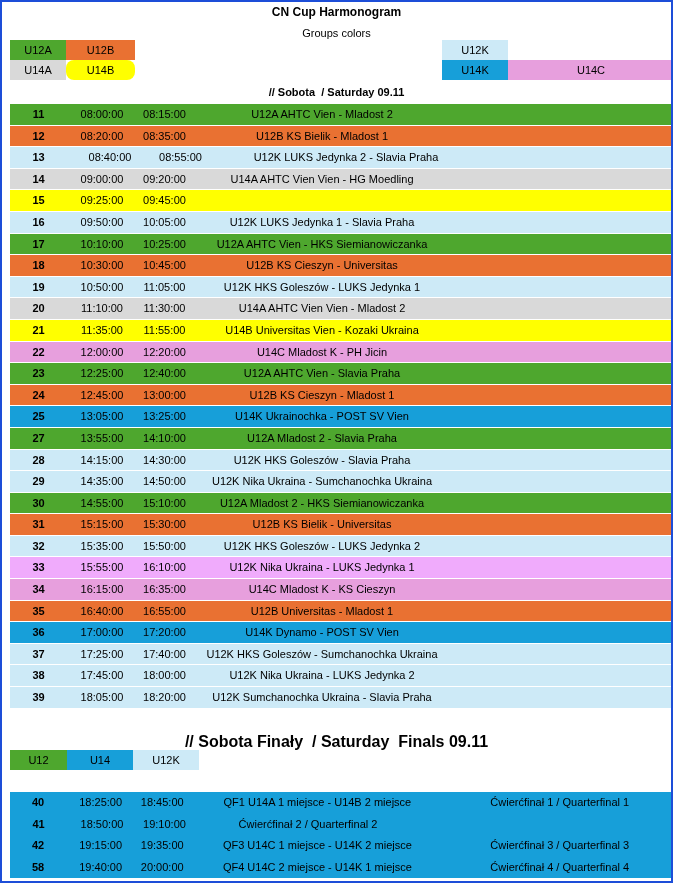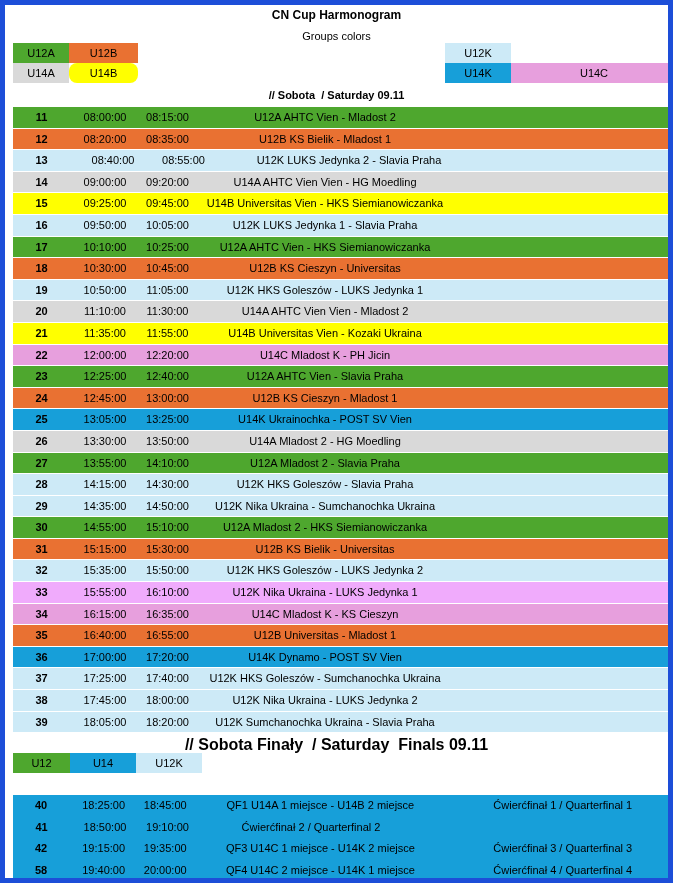--- a/index.html
+++ b/index.html
@@ -1,18 +1,18 @@
 <!DOCTYPE html>
 <html><head>
 <meta charset="utf-8">
 <style>
   html,body{margin:0;padding:0;background:#fff;}
   .page{
     position:relative;width:673px;height:883px;box-sizing:border-box;
-    background:#fff;border:5px solid #1d4ed8;overflow:hidden;
+    background:#fff;border:2px solid #1d4ed8;overflow:hidden;
     font-family:"Liberation Sans",sans-serif;color:#000;
   }
   .title{position:absolute;top:3px;left:0;width:100%;text-align:center;font-size:12px;font-weight:bold;}
   .subtitle{position:absolute;top:25px;left:0;width:100%;text-align:center;font-size:11px;}
   .lg{position:absolute;height:20px;line-height:20px;text-align:center;font-size:11px;}
   .lg-u12a{left:8px;top:38px;width:56px;}
   .lg-u12b{left:64px;top:38px;width:69px;}
   .lg-u14a{left:8px;top:58px;width:56px;}
   .lg-u14b{left:64px;top:58px;width:69px;border-radius:8px;}
   .lg-u12k{left:440px;top:38px;width:66px;}
@@ -71,21 +71,20 @@
       <div class="row" style="background: rgb(217, 217, 217);">
         <div class="c1">14</div>
         <div class="c2">09:00:00</div>
         <div class="c3">09:20:00</div>
         <div class="c4">U14A AHTC Vien Vien - HG Moedling</div>
       </div>
       <div class="row" style="background: rgb(255, 255, 0);">
         <div class="c1">15</div>
         <div class="c2">09:25:00</div>
         <div class="c3">09:45:00</div>
-        <div class="c4">U14B Universitas Vien - HKS Siemianowiczanka</div>
       </div>
       <div class="row" style="background: rgb(205, 234, 247);">
         <div class="c1">16</div>
         <div class="c2">09:50:00</div>
         <div class="c3">10:05:00</div>
         <div class="c4">U12K LUKS Jedynka 1 - Slavia Praha</div>
       </div>
       <div class="row" style="background: rgb(78, 167, 46);">
         <div class="c1">17</div>
         <div class="c2">10:10:00</div>
@@ -133,26 +132,20 @@
         <div class="c2">12:45:00</div>
         <div class="c3">13:00:00</div>
         <div class="c4">U12B KS Cieszyn - Mladost 1</div>
       </div>
       <div class="row" style="background: rgb(23, 159, 217);">
         <div class="c1">25</div>
         <div class="c2">13:05:00</div>
         <div class="c3">13:25:00</div>
         <div class="c4">U14K Ukrainochka - POST SV Vien</div>
       </div>
-      <div class="row" style="background: rgb(217, 217, 217);">
-        <div class="c1">26</div>
-        <div class="c2">13:30:00</div>
-        <div class="c3">13:50:00</div>
-        <div class="c4">U14A Mladost 2 - HG Moedling</div>
-      </div>
       <div class="row" style="background: rgb(78, 167, 46);">
         <div class="c1">27</div>
         <div class="c2">13:55:00</div>
         <div class="c3">14:10:00</div>
         <div class="c4">U12A Mladost 2 - Slavia Praha</div>
       </div>
       <div class="row" style="background: rgb(205, 234, 247);">
         <div class="c1">28</div>
         <div class="c2">14:15:00</div>
         <div class="c3">14:30:00</div>

